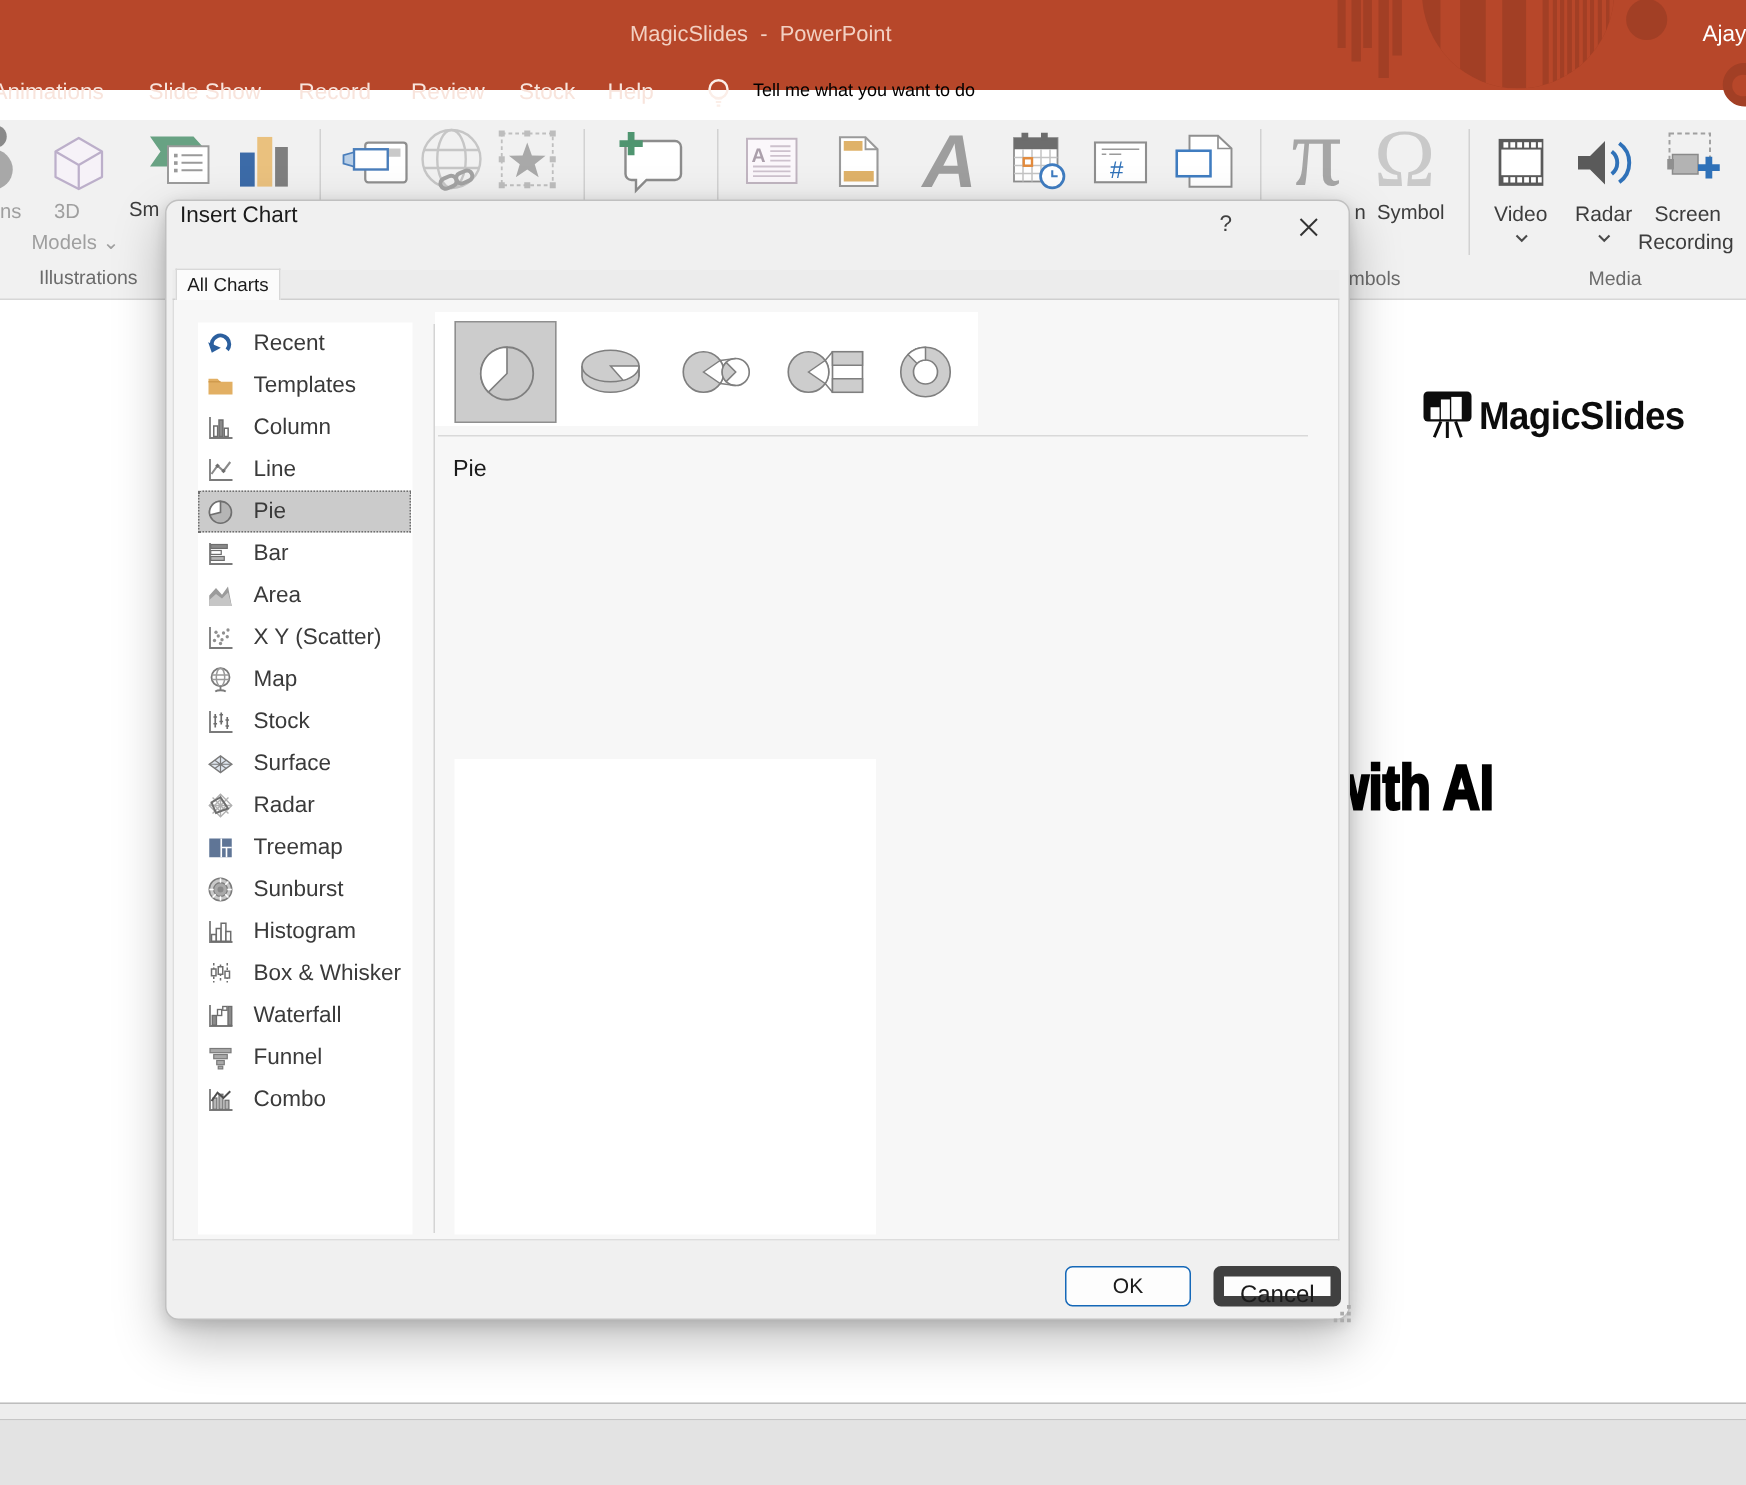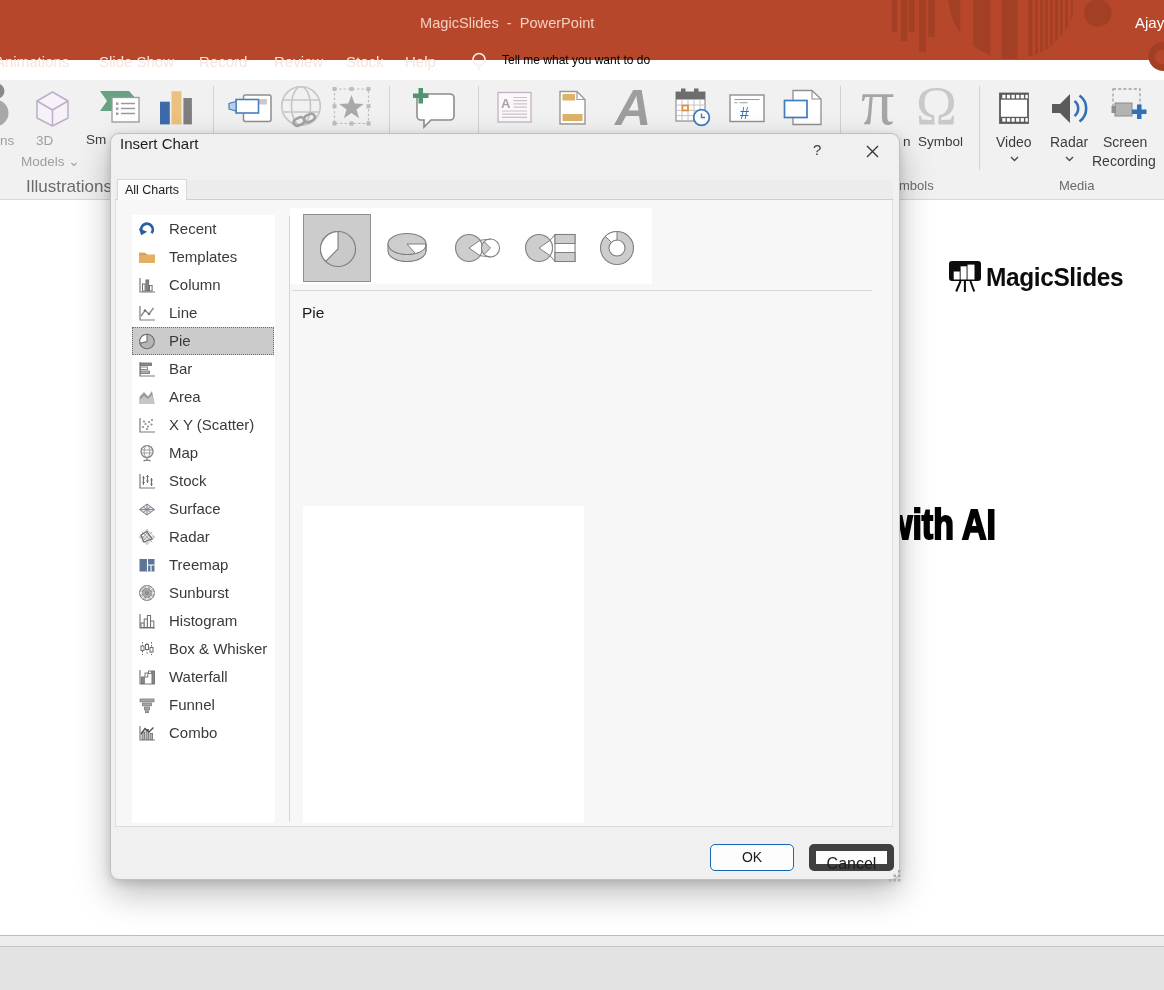--- a/index.html
+++ b/index.html
@@ -14,21 +14,21 @@
 #ajay { left:1135px; top:14px; color:#ffffff; font-size:15px; }
 .tab { top:53px; color:#f8e4dc; font-size:15px; white-space:nowrap; }
 #tellme { left:502px; top:53px; color:#000000; font-size:12px; }
 
 
 #ribbon { left:0; top:80px; width:1164px; height:120px; background:#f1f1f1; border-bottom:1px solid #d7d7d7; }
 .rsep { position:absolute; top:6px; width:1px; height:84px; background:#d2d2d2; }
 .rlabel { position:absolute; white-space:nowrap; }
 .lab-dark { color:#3d3d3d; font-size:13.5px; }
 .lab-gray { color:#9f9f9f; font-size:13.5px; }
-.lab-grp { color:#6b6b6b; font-size:17px; }
+.lab-grp { color:#6b6b6b; font-size:13px; }
 
 
 #logo { left:948px; top:258px; }
 #withai { left:886px; top:504px; font-size:42px; line-height:1; font-weight:700; color:#000;
   transform:scaleX(.808); transform-origin:left;
   -webkit-text-stroke:2px #000; white-space:nowrap; }
 
 
 #strip1 { left:0; top:935px; width:1164px; height:12px; background:#ededed; border-top:1.5px solid #bdbdbd; border-bottom:1.5px solid #c6c6c6; }
 #strip2 { left:0; top:947px; width:1164px; height:43px; background:#e3e3e3; }

